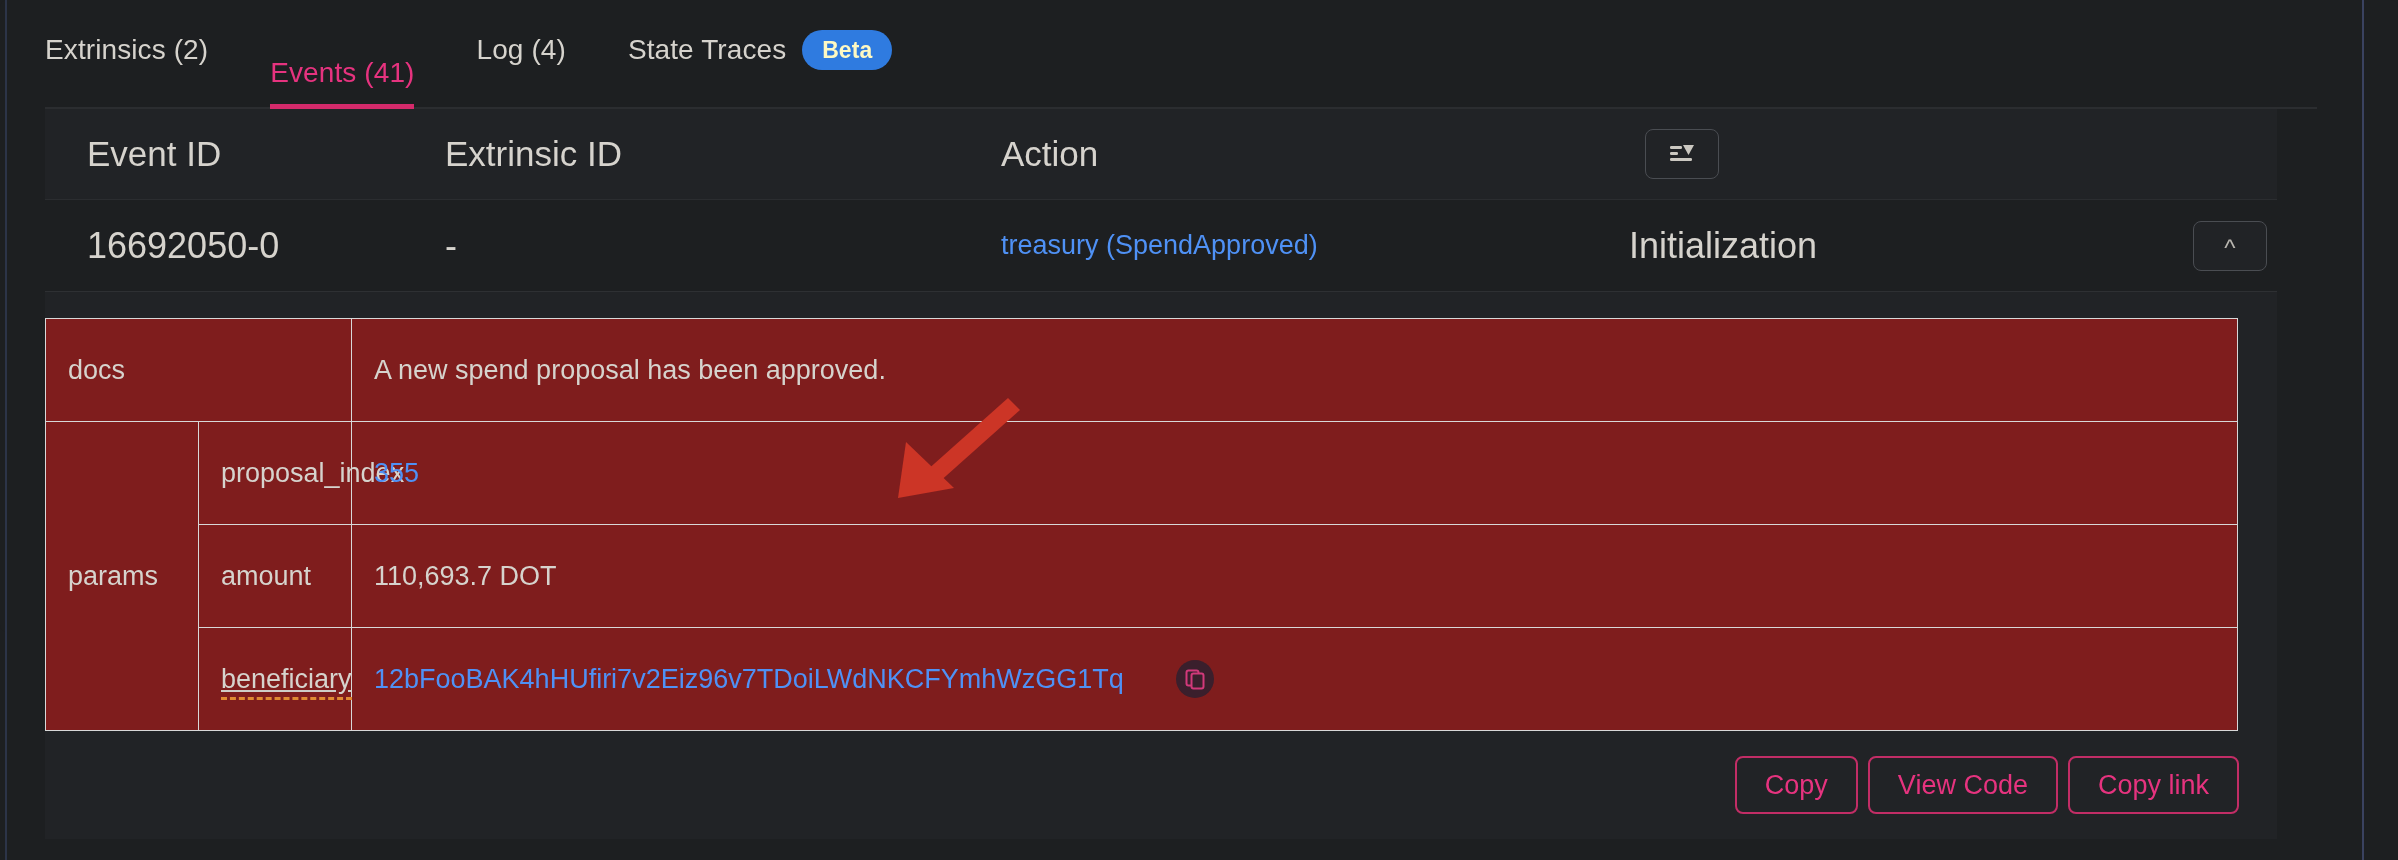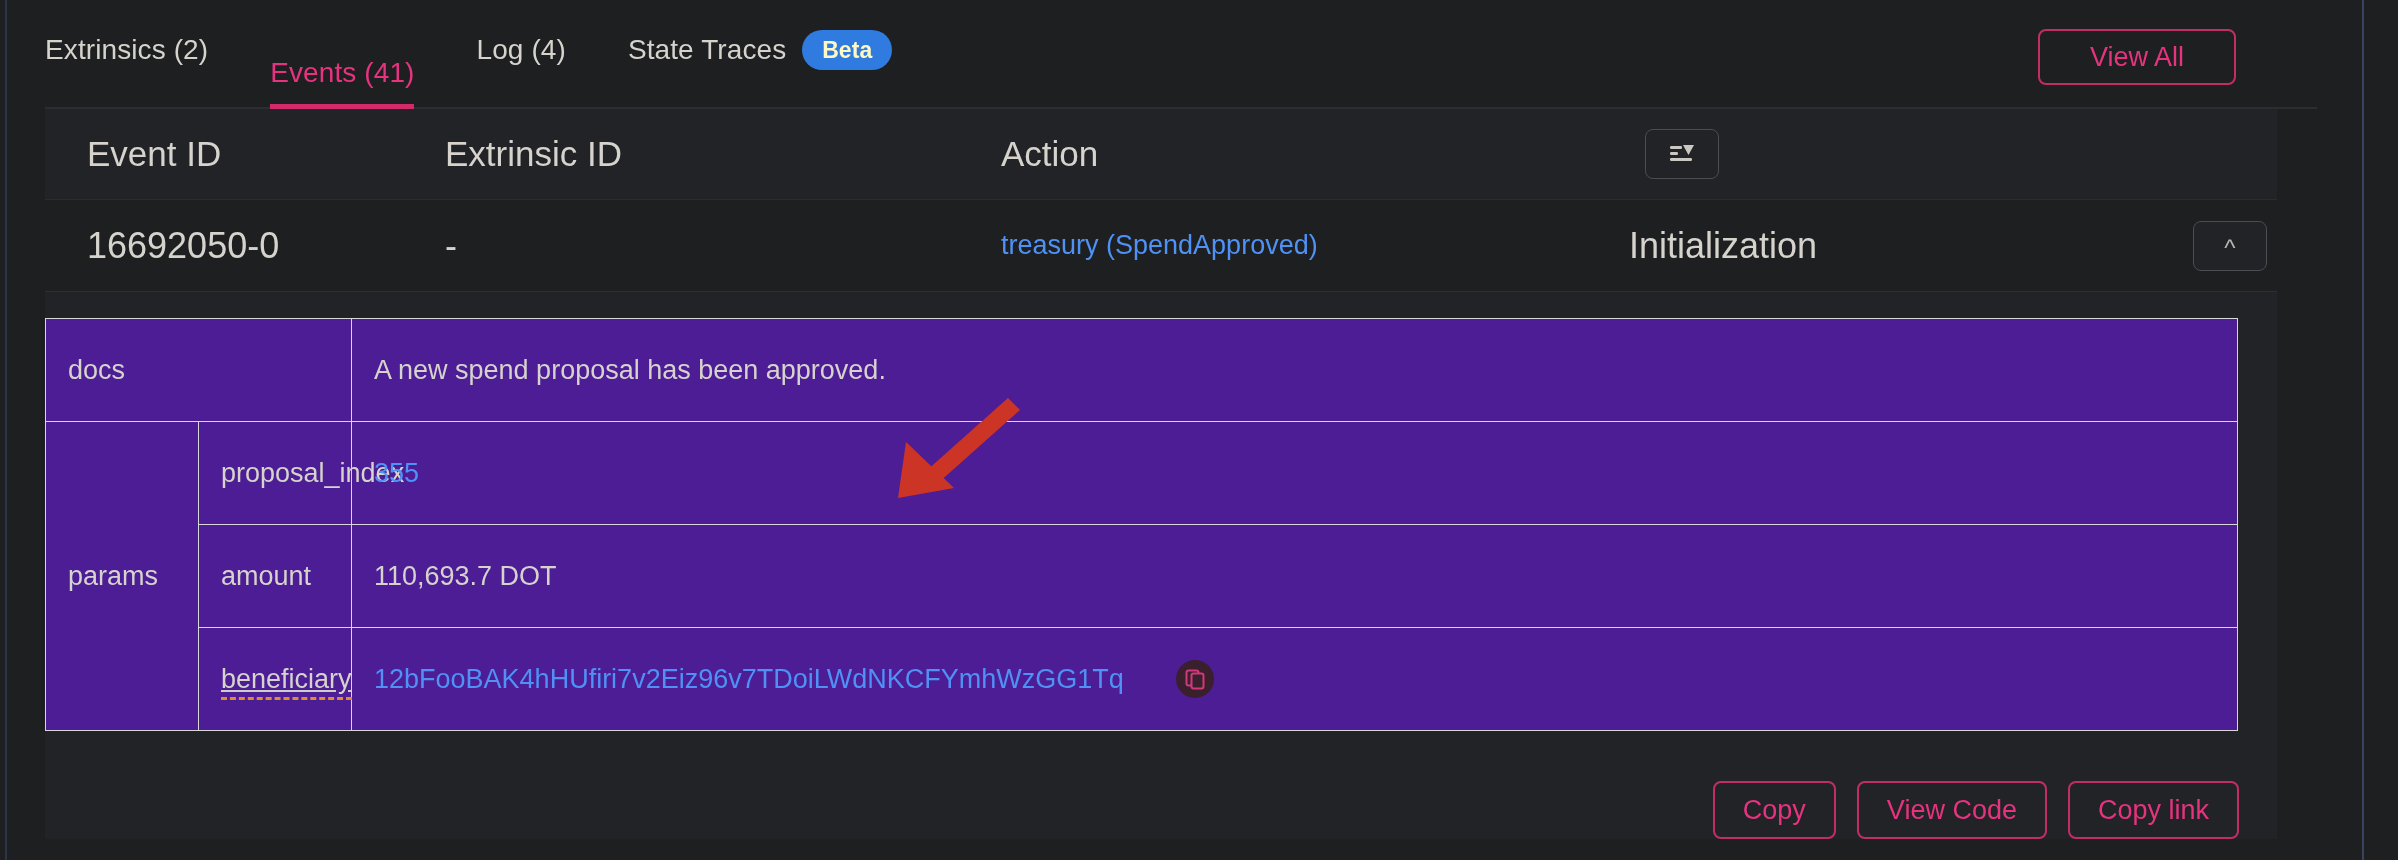--- a/index.html
+++ b/index.html
@@ -165,21 +165,21 @@
   .detail-table {
     margin-left: 0px;
     width: 2193px;
     border-collapse: collapse;
     table-layout: fixed;
   }
   .detail-table td {
     border: 1px solid #d8d8d8;
     color: #d6d3cd;
     font-size: 27px;
-    background: #4c1d95;
+    background: #7f1d1d;
     vertical-align: middle;
     height: 100px;
   }
   .c-key1 { width: 282px; padding-left: 22px; }
   .c-key2 { width: 245px; padding-left: 22px; }
   .c-val  { padding-left: 22px; }
   .val-link { color: #4f91f5; }
 
   .spellcheck {
     text-decoration: underline;
@@ -195,22 +195,22 @@
     border-radius: 50%;
     background: #3a1f2c;
     display: flex; align-items: center; justify-content: center;
     cursor: pointer;
   }
 
   
   .detail-actions {
     display: flex;
     justify-content: flex-end;
-    align-items: flex-end;
-    gap: 21px;
+    align-items: center;
+    gap: 10px;
     height: 108px;
     padding-right: 38px;
     background: #212326;
   }
   .ghost-btn {
     height: 58px;
     padding: 0 28px;
     border: 2px solid #c22d66;
     border-radius: 8px;
     background: transparent;
@@ -260,21 +260,20 @@
         </div>
 
         <div class="tab">
           <span>State Traces</span>
           <span class="beta-badge">Beta</span>
 
         </div>
 
       </div>
 
-      <button class="view-all-btn">View All</button>
     </div>
 
     <div class="table">
 
       <div class="thead">
         <div class="col-event th">Event ID</div>
         <div class="col-extr th">Extrinsic ID</div>
         <div class="col-action th">Action</div>
         <div class="col-ctrl">
           <div class="icon-btn">

